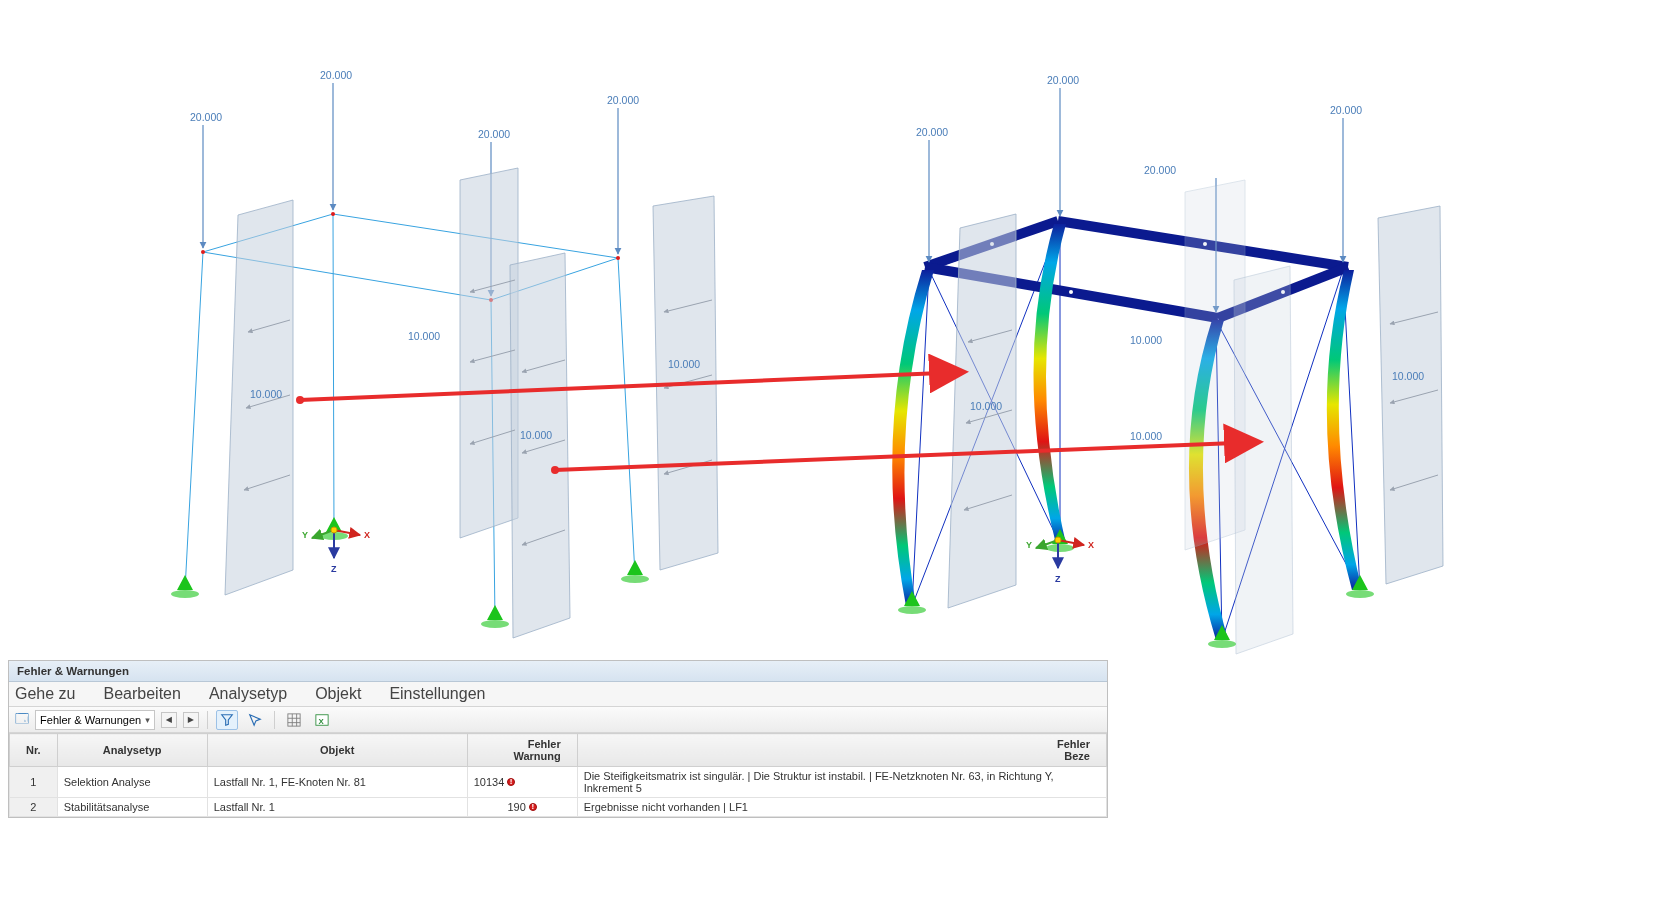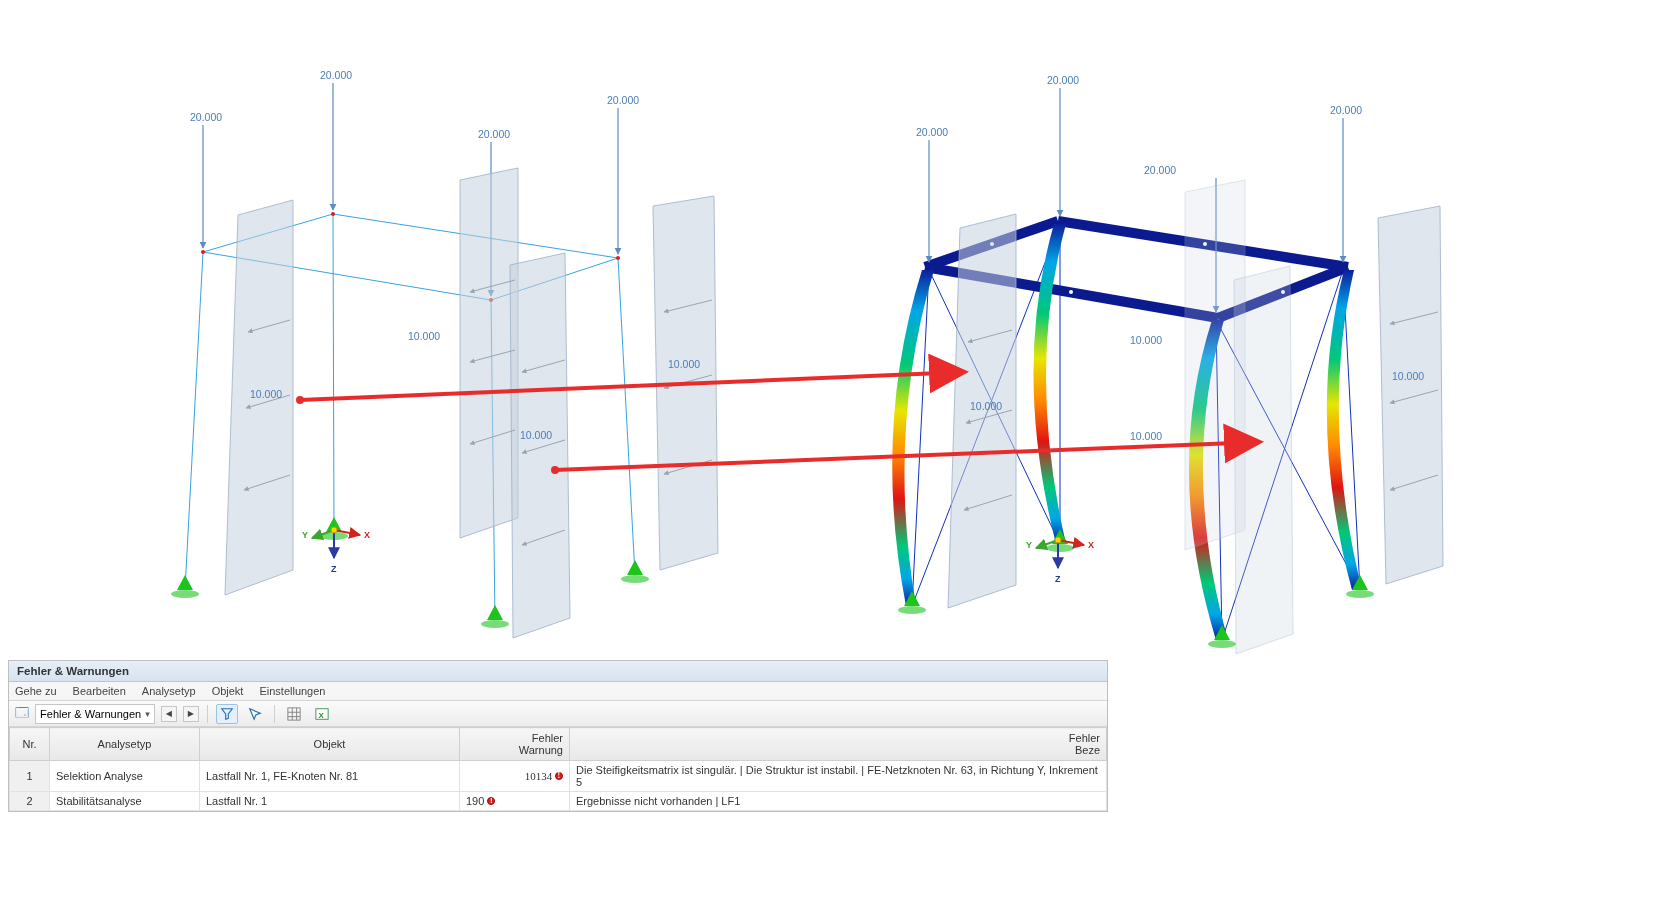--- a/index.html
+++ b/index.html
@@ -43,22 +43,22 @@
     padding: 4px 8px;
     font-weight: bold;
     font-size: 11.5px;
     color: #333;
   }
   .panel-menu {
     background: #f6f6f6;
     border-bottom: 1px solid #d5d5d5;
     padding: 3px 6px;
     display: flex;
-    gap: 16px;
-    font-size: 11px;
+    gap: 28px;
+    font-size: 16px;
     color: #444;
   }
   .panel-menu span { cursor: pointer; }
   .panel-toolbar {
     background: linear-gradient(#fbfbfb,#ececec);
     border-bottom: 1px solid #d5d5d5;
     padding: 3px 6px;
     display: flex;
     align-items: center;
     gap: 6px;
@@ -93,22 +93,22 @@
   .divider { width:1px;height:18px;background:#cfcfcf;margin:0 2px;}
   table.results {
     width: 100%;
     border-collapse: collapse;
     background: #ffffff;
     font-size: 11px;
   }
   table.results th {
     background: linear-gradient(#f6f6f6,#e8e8e8);
     border: 1px solid #cfcfcf;
-    padding: 4px 6px;
-    font-weight: normal;
+    padding: 4px 16px;
+    font-weight: bold;
     color: #333;
     text-align: center;
   }
   table.results td {
     border: 1px solid #e2e2e2;
     padding: 3px 6px;
     color: #333;
   }
   table.results tr td:first-child { background:#f0f0f0; text-align:center;}
   .err-icon {
@@ -392,31 +392,31 @@
 Warnung</th>
         <th style="white-space:pre-line;text-align:right;">Fehler
 Beze</th>
       </tr>
     </thead>
     <tbody>
       <tr>
         <td class="col-nr">1</td>
         <td class="col-type">Selektion Analyse</td>
         <td class="col-obj">Lastfall Nr. 1, FE-Knoten Nr. 81</td>
-        <td class="col-code" style="text-align:right;white-space:nowrap;font-family:Liberation Serif, serif;">
+        <td class="col-code" style="text-align:left;white-space:nowrap;">
           <span>10134</span>
           <span class="err-icon"></span>
         </td>
         <td>Die Steifigkeitsmatrix ist singulär. |  Die Struktur ist instabil. | FE-Netzknoten Nr. 63, in Richtung Y, Inkrement 5</td>
       </tr>
       <tr>
         <td class="col-nr">2</td>
         <td class="col-type">Stabilitätsanalyse</td>
         <td class="col-obj">Lastfall Nr. 1</td>
-        <td class="col-code" style="text-align:left;white-space:nowrap;">
+        <td class="col-code" style="text-align:center;white-space:nowrap;">
           <span>190</span>
           <span class="err-icon"></span>
         </td>
         <td>Ergebnisse nicht vorhanden | LF1</td>
       </tr>
     </tbody>
   </table>
 </div>
 
 </body></html>

